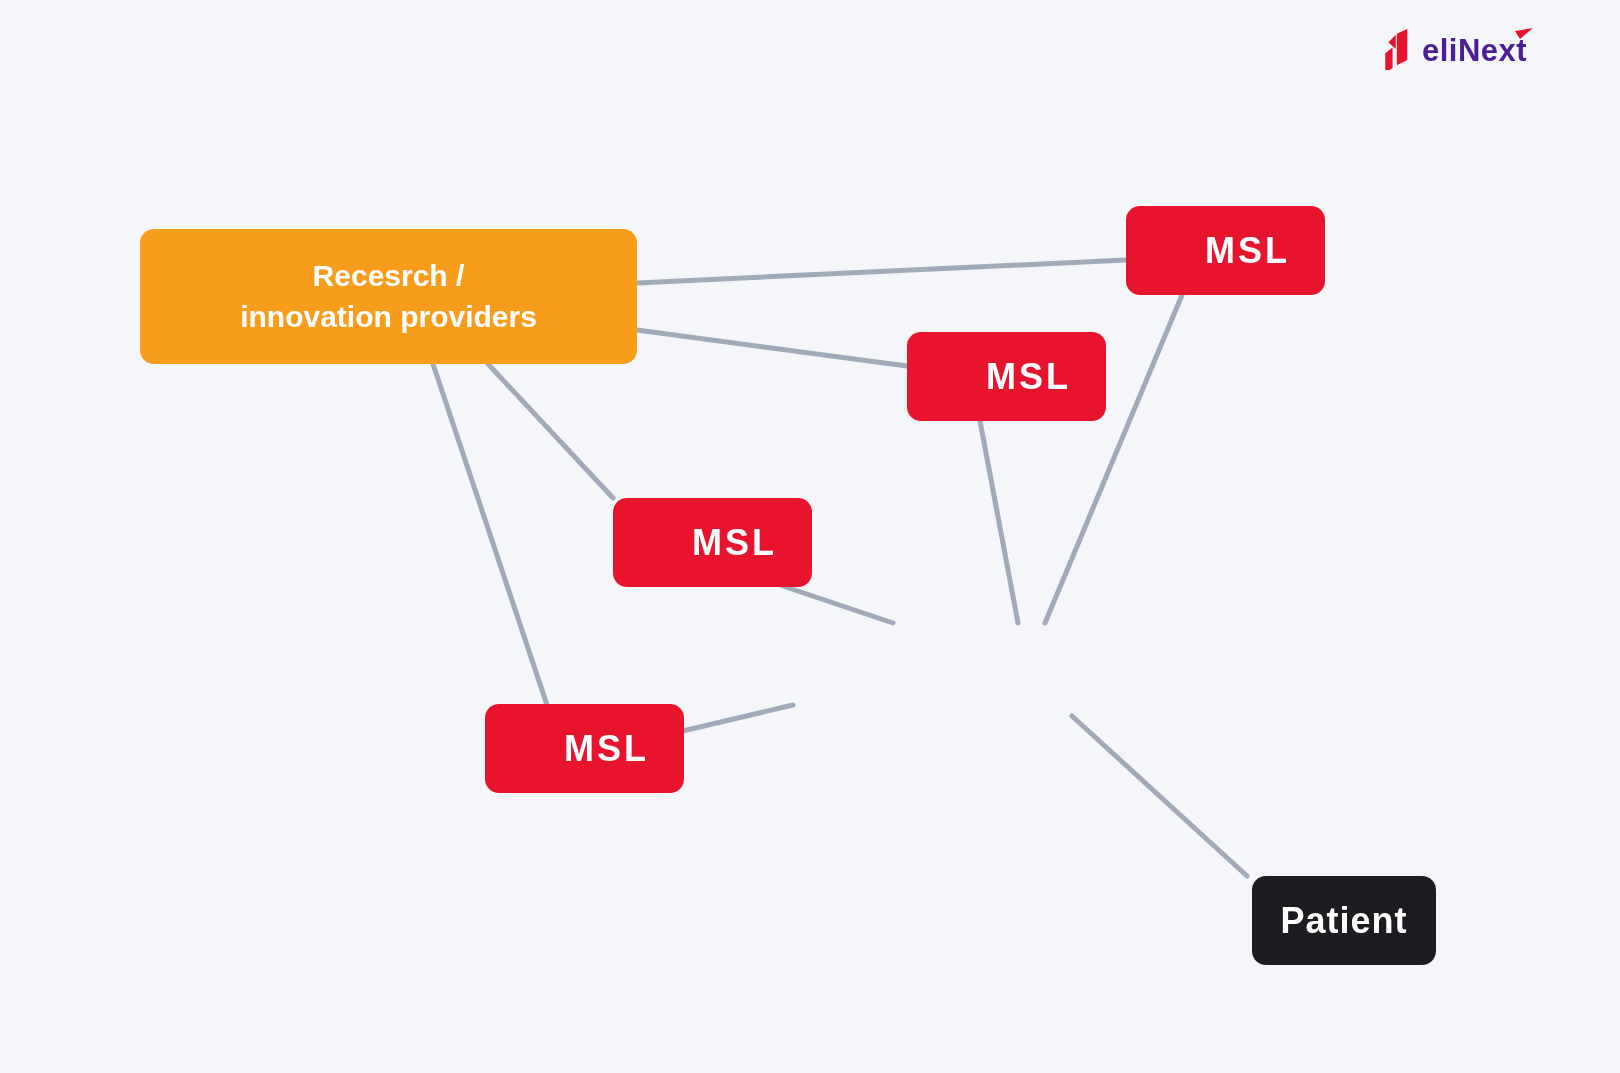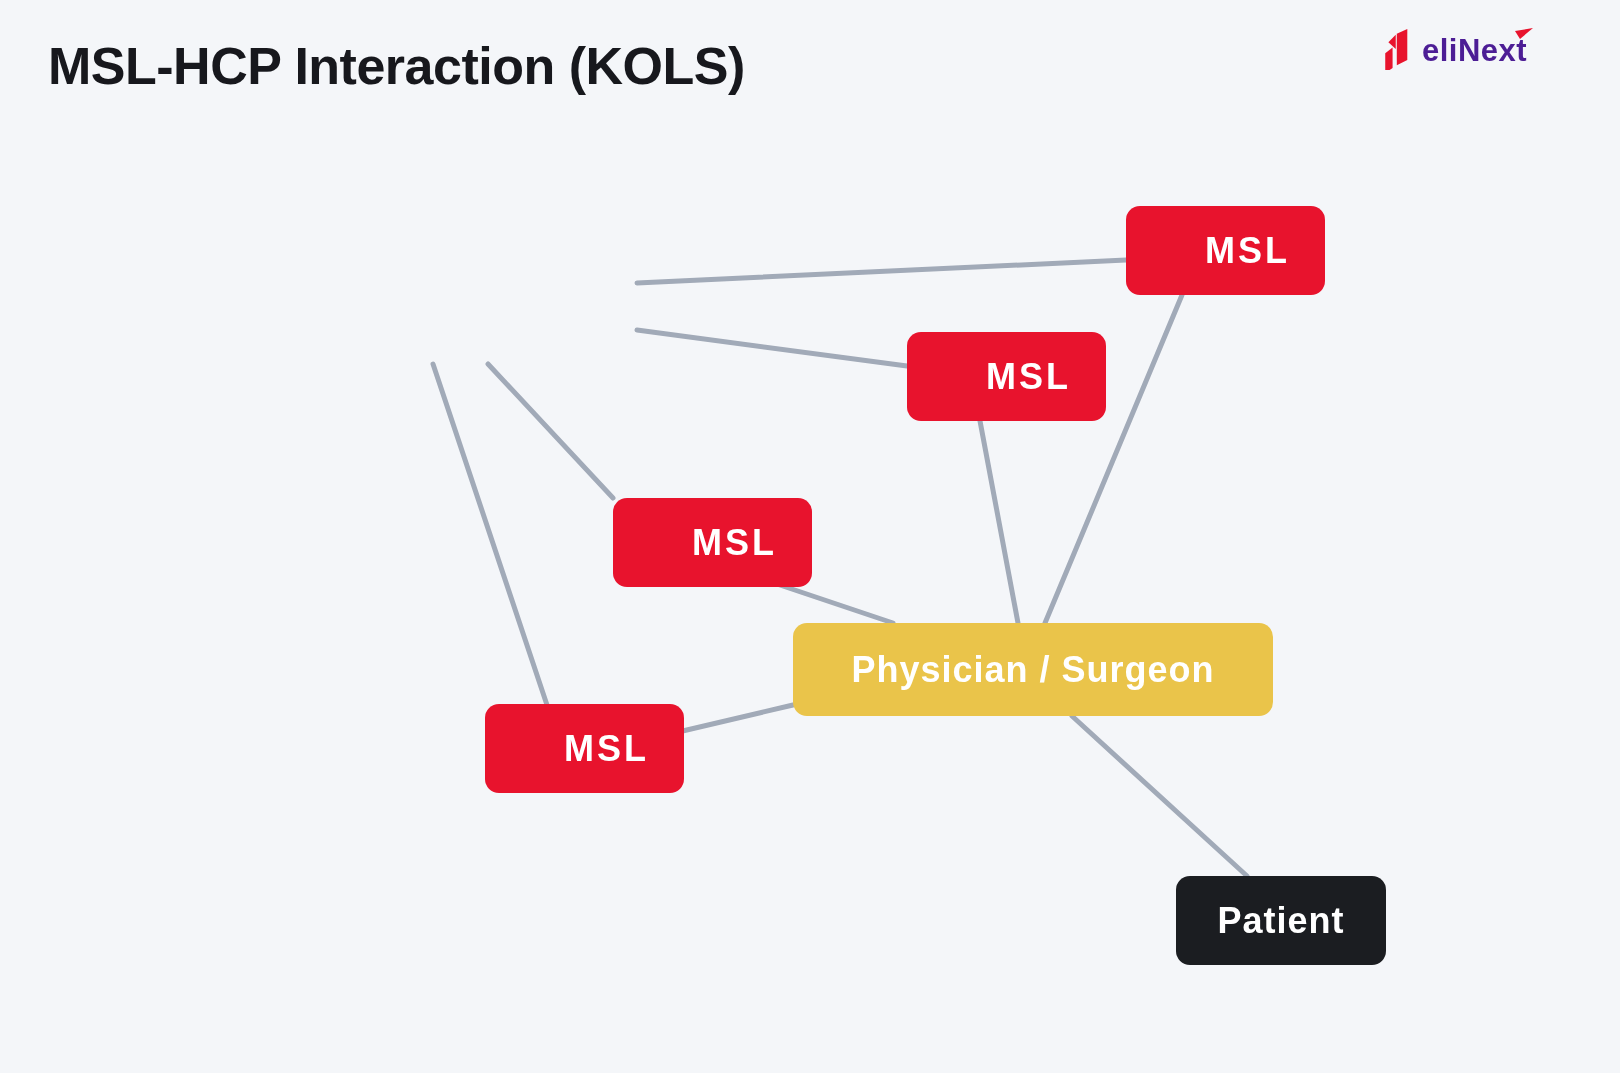--- a/index.html
+++ b/index.html
@@ -84,32 +84,31 @@
   .node-msl-middle      { left: 907px;  top: 332px; }
   .node-msl-center      { left: 613px;  top: 498px; }
   .node-msl-bottom-left { left: 485px;  top: 704px; }
   .node-physician {
     left: 793px; top: 623px; width: 480px; height: 93px;
     background: #eac44a;
     font-size: 36px;
     letter-spacing: 1px;
   }
   .node-patient {
-    left: 1176px; top: 876px; width: 210px; height: 89px;
+    left: 1252px; top: 876px; width: 184px; height: 89px;
     background: #1b1d21;
     font-size: 36px;
     letter-spacing: 1px;
   }
 </style>
 </head>
 <body>
 
 <div class="stage">
 
-  <div class="page-title">MSL-HCP Interaction (KOLS)</div>
 
   <div class="logo">
     <span>
       <svg width="24" height="42" viewBox="0 0 90 160" xmlns="http://www.w3.org/2000/svg">
         <polygon points="48,22 88,4 88,122 48,142" fill="#e8132d"></polygon>
         <polygon points="16,54 44,26 44,80" fill="#e8132d"></polygon>
         <polygon points="4,96 32,74 32,152 4,172" fill="#e8132d"></polygon>
       </svg>
     </span>
     <span class="logo-word-wrap">
@@ -129,26 +128,27 @@
       <line x1="488" y1="364" x2="613" y2="498"></line>
       <line x1="433" y1="364" x2="547" y2="705"></line>
       <line x1="765" y1="580" x2="893" y2="623"></line>
       <line x1="980" y1="421" x2="1018" y2="623"></line>
       <line x1="1182" y1="295" x2="1045" y2="623"></line>
       <line x1="640" y1="741" x2="793" y2="705"></line>
       <line x1="1072" y1="716" x2="1247" y2="876"></line>
     </g>
   </svg>
 
+  <div class="node node-research">Recesrch /
+innovation providers</div>
 
   <div class="node node-msl node-msl-top-right">MSL</div>
 
   <div class="node node-msl node-msl-middle">MSL</div>
 
   <div class="node node-msl node-msl-center">MSL</div>
 
   <div class="node node-msl node-msl-bottom-left">MSL</div>
 
-  <div class="node node-physician">Physician / Surgeon</div>
 
   <div class="node node-patient">Patient</div>
 
 </div>
 
 </body></html>

